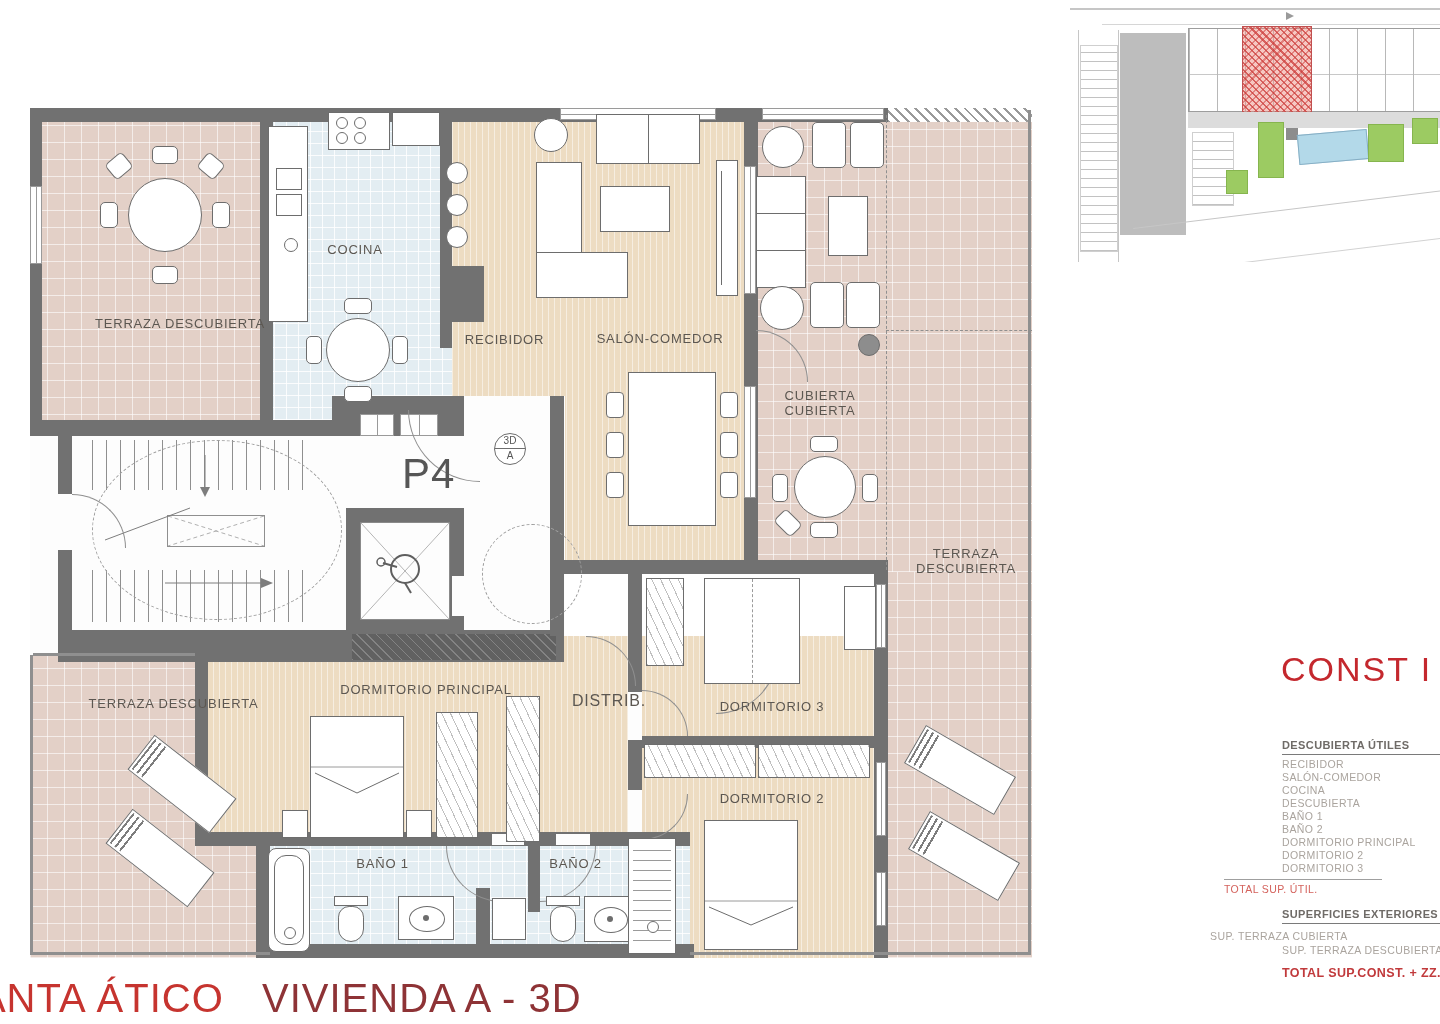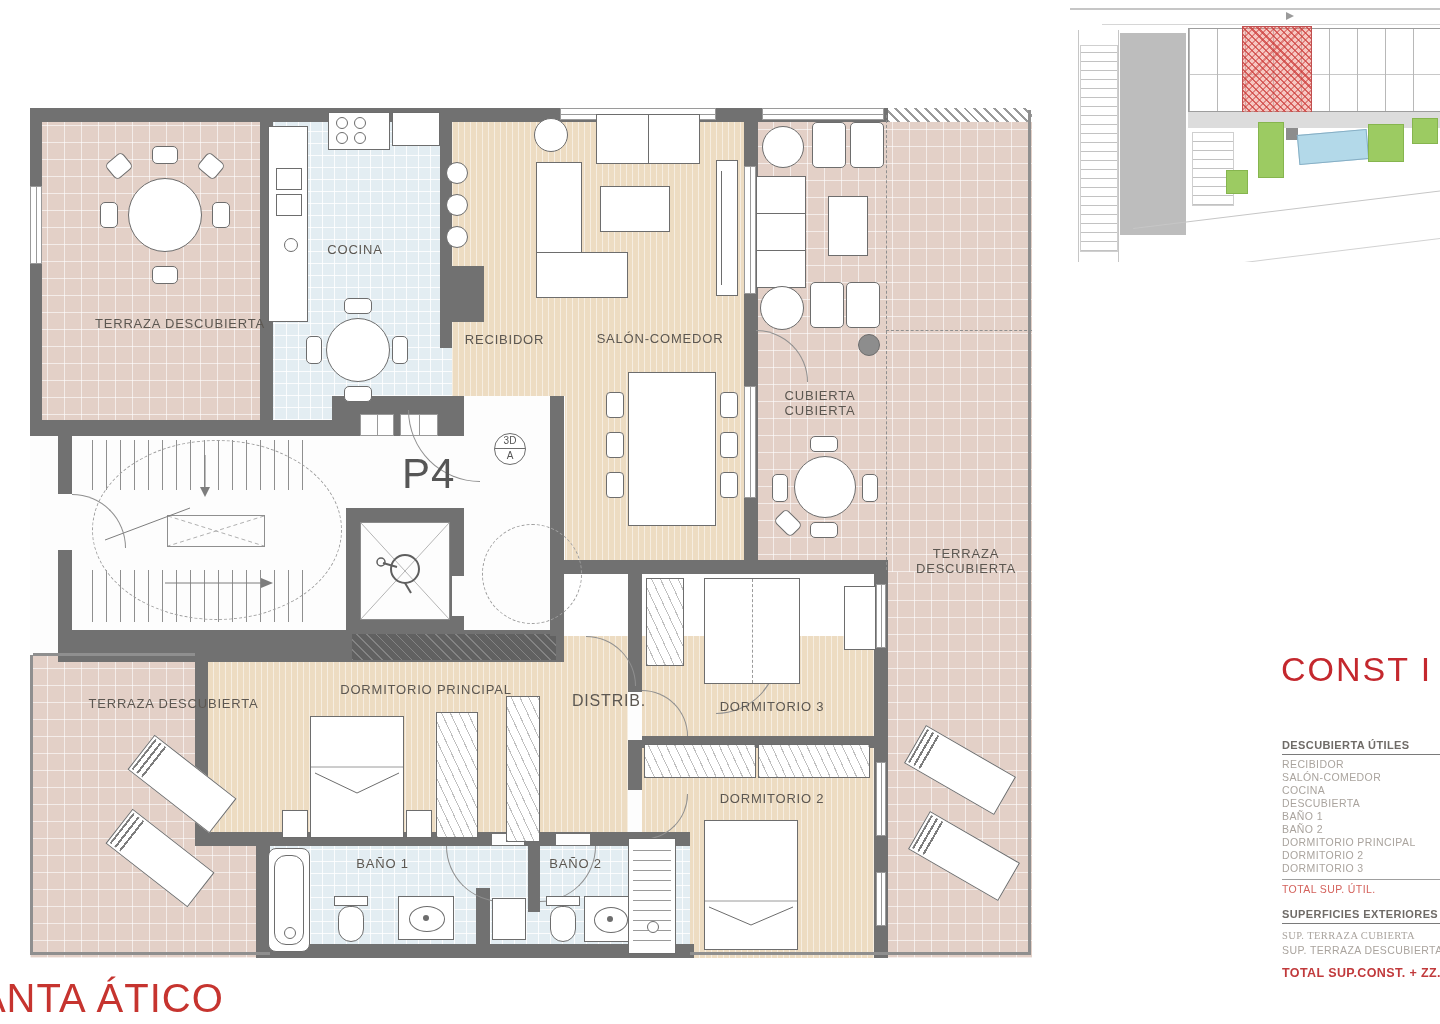--- a/index.html
+++ b/index.html
@@ -353,22 +353,23 @@
   <div class="leg-h" style="left:1282px;top:739px;">DESCUBIERTA ÚTILES</div>
   <div class="leg-i" style="left:1282px;top:758px;">RECIBIDOR</div>
   <div class="leg-i" style="left:1282px;top:771px;">SALÓN-COMEDOR</div>
   <div class="leg-i" style="left:1282px;top:784px;">COCINA</div>
   <div class="leg-i" style="left:1282px;top:797px;">DESCUBIERTA</div>
   <div class="leg-i" style="left:1282px;top:810px;">BAÑO 1</div>
   <div class="leg-i" style="left:1282px;top:823px;">BAÑO 2</div>
   <div class="leg-i" style="left:1282px;top:836px;">DORMITORIO PRINCIPAL</div>
   <div class="leg-i" style="left:1282px;top:849px;">DORMITORIO 2</div>
   <div class="leg-i" style="left:1282px;top:862px;">DORMITORIO 3</div>
-  <div class="leg-tot1" style="left:1282px;top:879px;">TOTAL SUP. ÚTIL.</div>
+  <div class="leg-tot1" style="left:1224px;top:879px;">TOTAL SUP. ÚTIL.</div>
 
   <div class="leg-h" style="left:1282px;top:908px;">SUPERFICIES EXTERIORES</div>
-  <div class="leg-i" style="left:1282px;top:930px;font-family:Liberation Serif, serif;">SUP. TERRAZA CUBIERTA</div>
+  <div class="leg-i" style="left:1210px;top:930px;">SUP. TERRAZA CUBIERTA</div>
   <div class="leg-i" style="left:1282px;top:944px;">SUP. TERRAZA DESCUBIERTA</div>
   <div class="leg-tot2" style="left:1282px;top:966px;">TOTAL SUP.CONST. + ZZ.CC.</div>
 
   <div class="foot" style="left:-72px;top:976px;color:#c6342f;">PLANTA ÁTICO</div>
+  <div class="foot" style="left:262px;top:976px;color:#8e3336;">VIVIENDA A - 3D</div>
 
 </div>
 
 </body></html>

